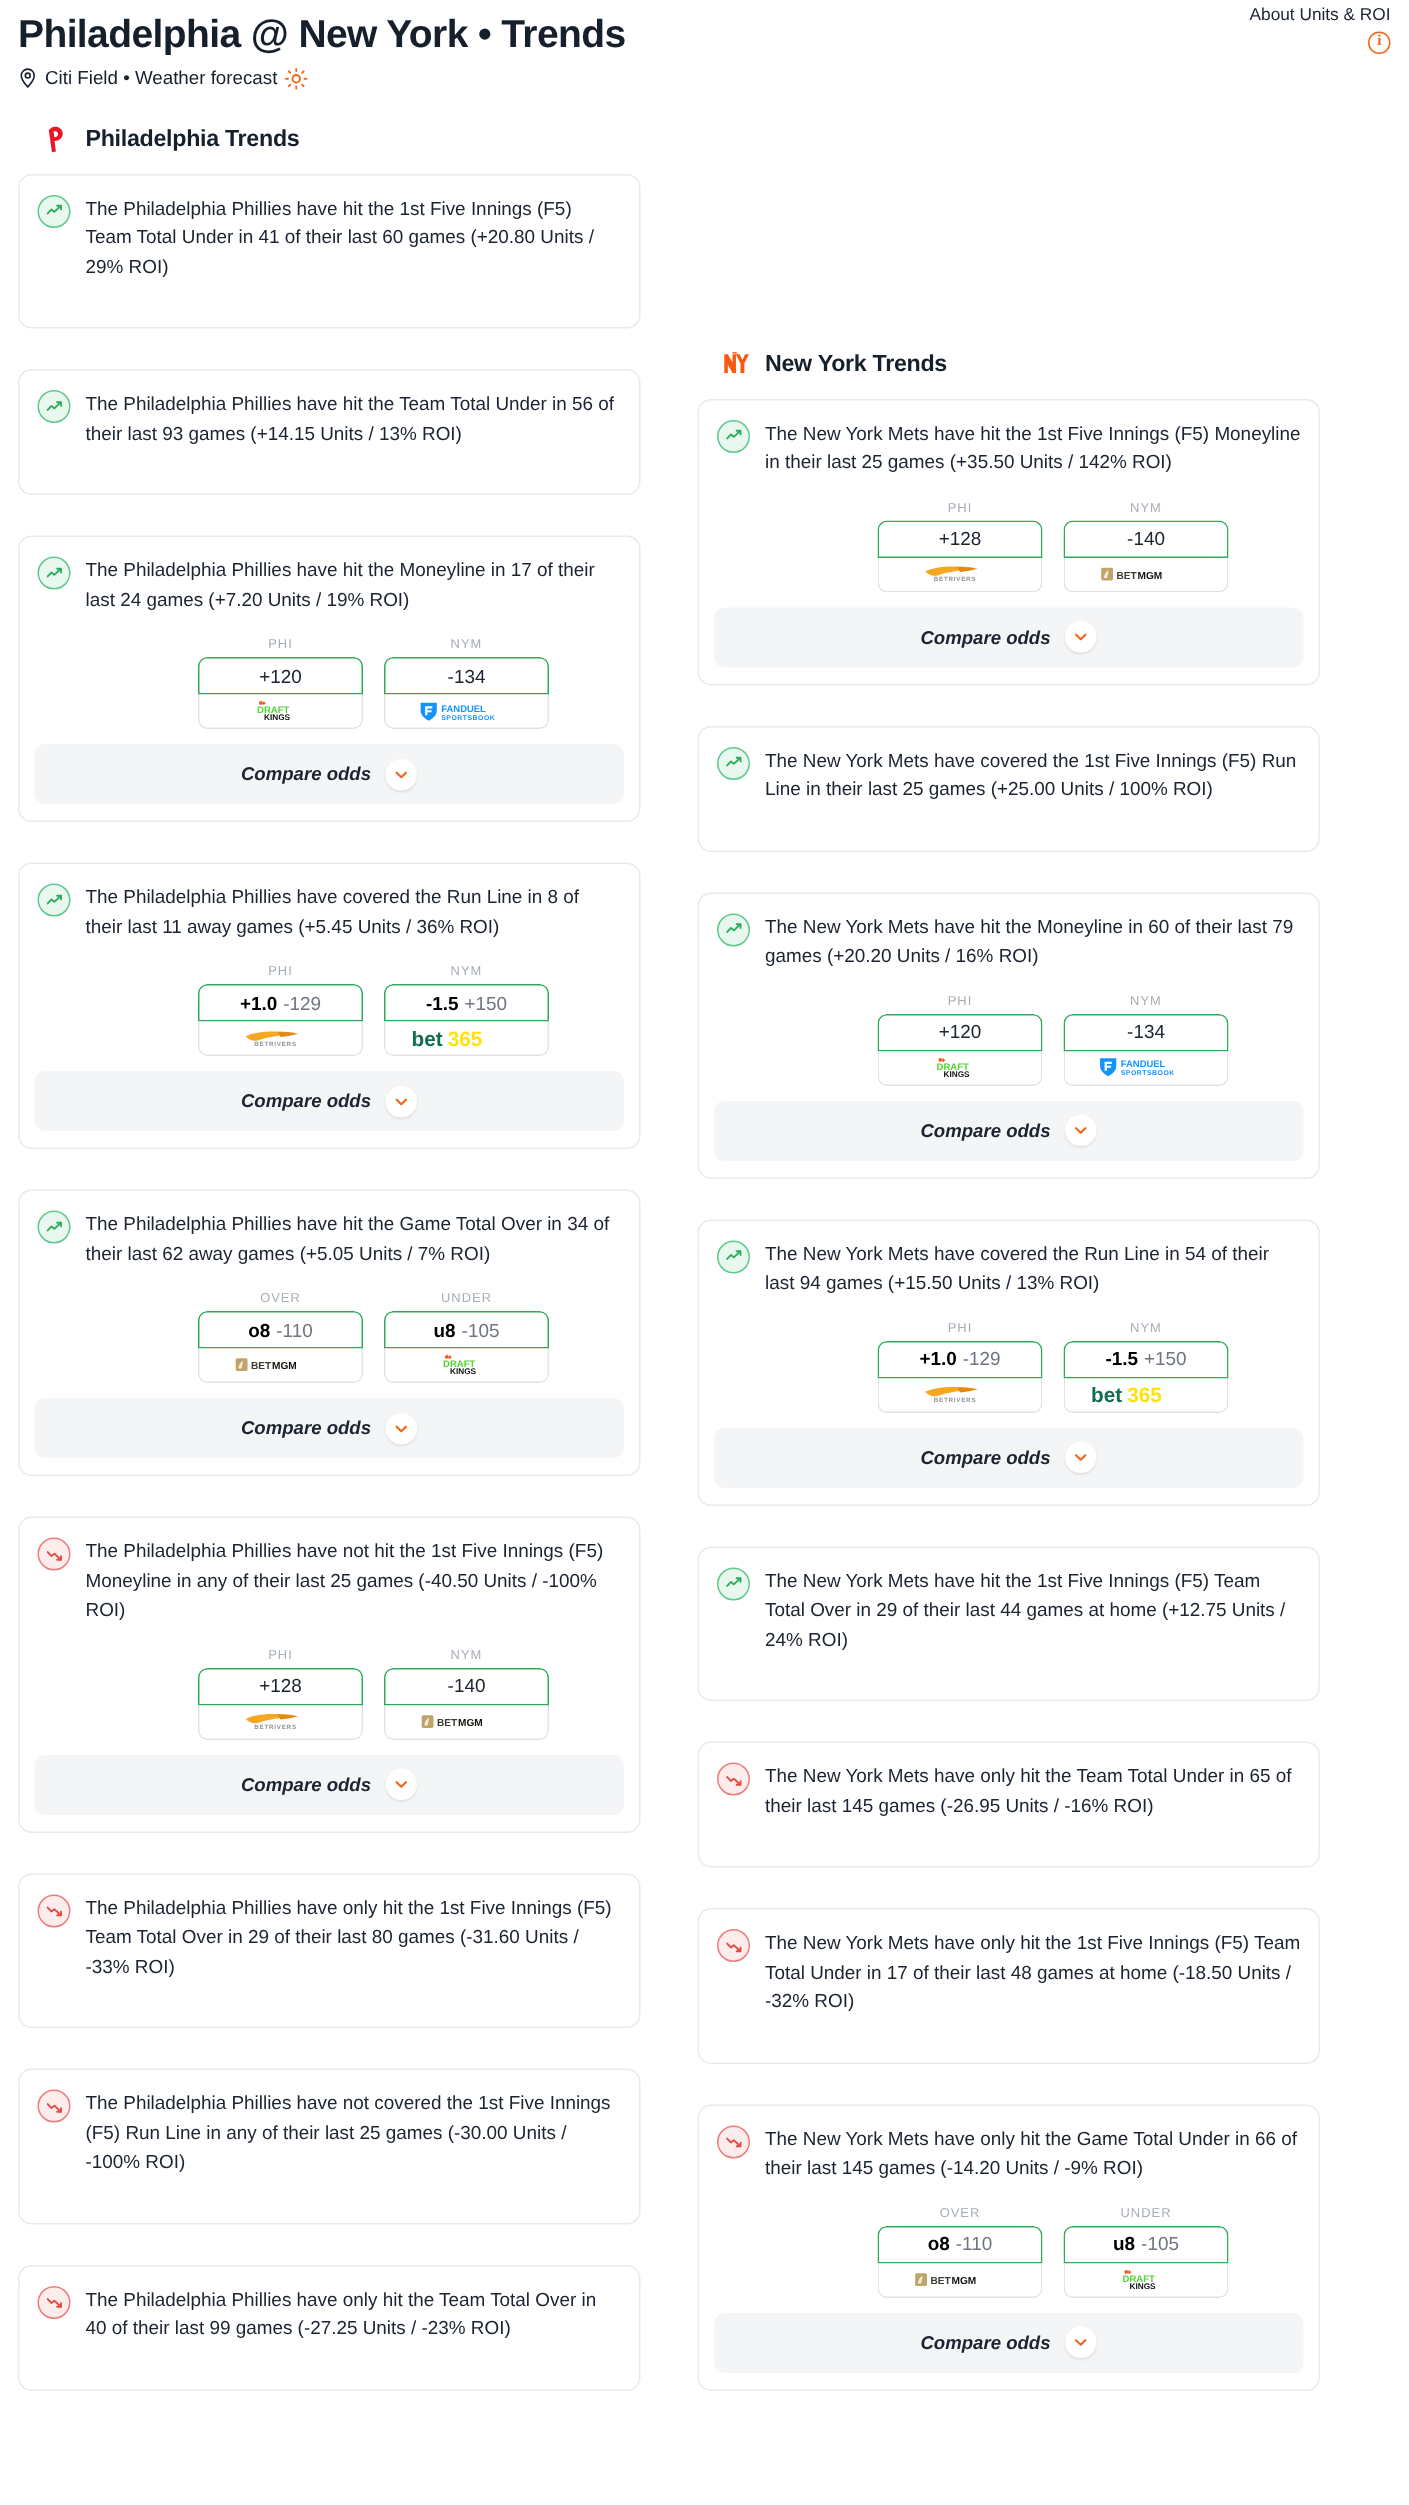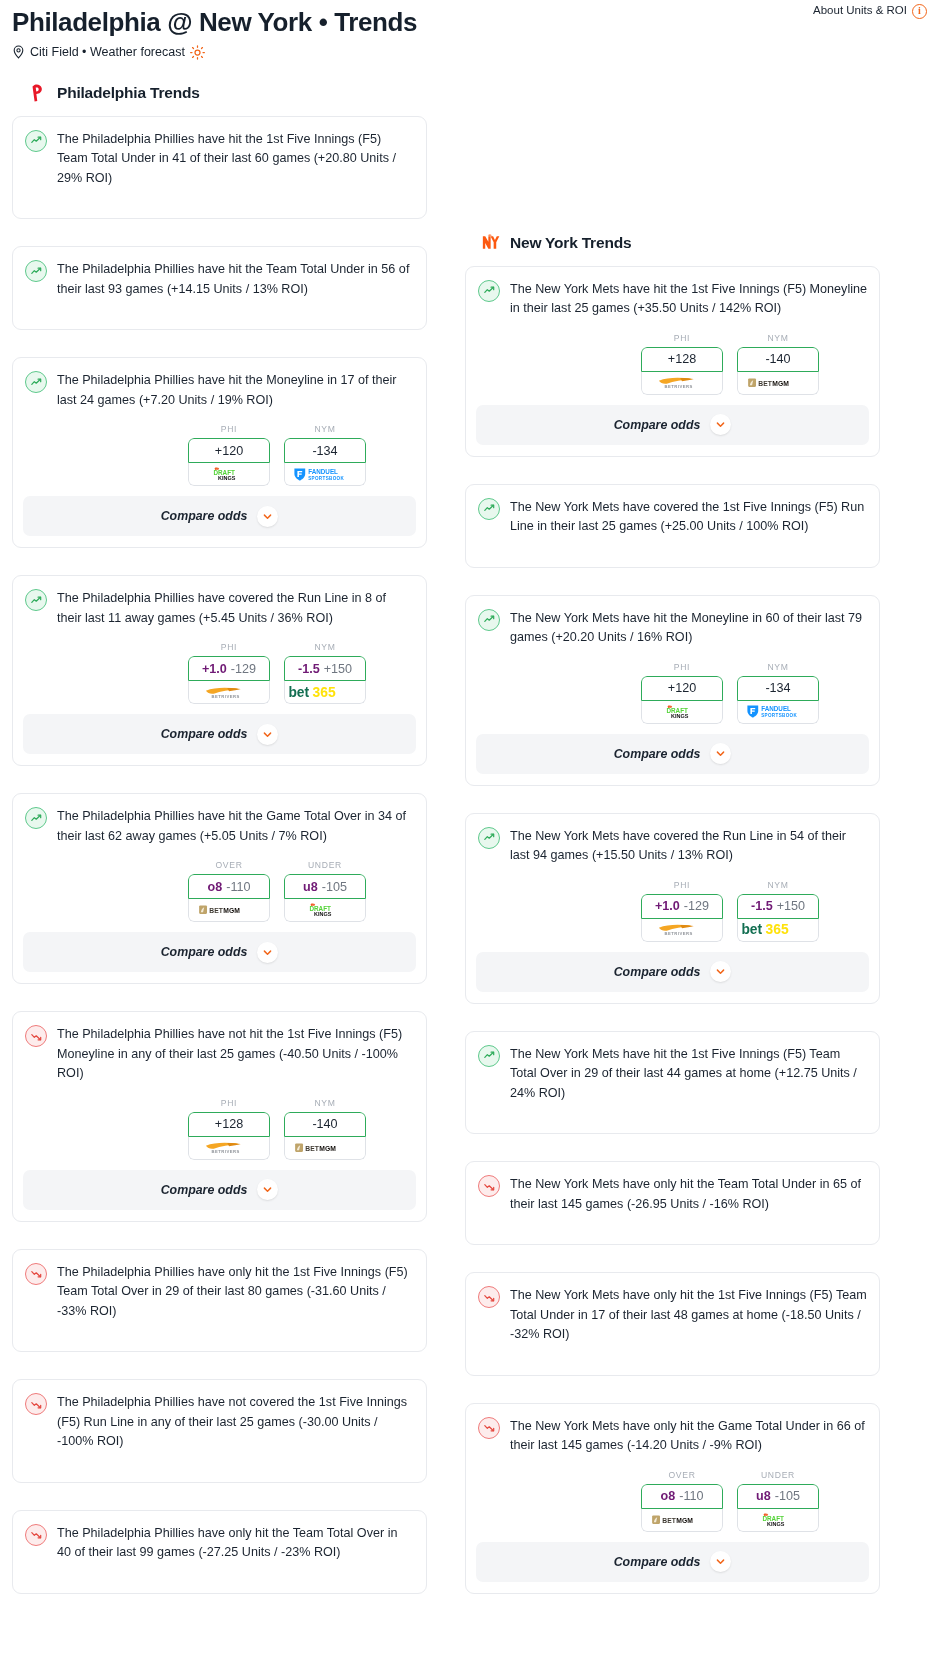--- a/index.html
+++ b/index.html
@@ -13,22 +13,22 @@
   .page { width: 939px; position: relative; padding: 0 0 20px 0; }
 
   
   .header { padding: 6px 12px 0 12px; position: relative; }
   .title {
     font-size: 26px; font-weight: 700; letter-spacing: -0.4px;
     color: #16202c; line-height: 1.25;
   }
   .about {
     position: absolute; right: 12px; top: 4px;
-    display: flex; align-items: flex-start; gap: 5px;
-    font-size: 11.5px; color: #1b2430; font-weight: 400;
+    display: flex; align-items: flex-end; gap: 5px;
+    font-size: 11.5px; color: #1b2430; font-weight: 400; flex-direction: column;
   }
   .info-icon {
     width: 15px; height: 15px; border-radius: 50%;
     border: 1.4px solid #f2661a; color: #f2661a;
     font-size: 10px; font-weight: 700; line-height: 12px;
     text-align: center; font-family: "Liberation Serif", serif;
     display: inline-block;
   }
   .venue {
     display: flex; align-items: center; gap: 5px;
@@ -64,32 +64,32 @@
   }
   .trend-icon.up { background: #e8f8ee; border: 1px solid #5ec98c; }
   .trend-icon.down { background: #fdecec; border: 1px solid #ef7b7b; }
   .trend-text {
     font-size: 12.6px; line-height: 1.55; color: #1b2430; padding-top: 1px;
   }
   .card-pad { height: 28px; }
 
   
   .odds-wrap { display: flex; justify-content: flex-end; gap: 14px; margin-top: 14px; padding-right: 48px; }
-  .odds-col { width: 82px; }
+  .odds-col { width: 110px; }
   .odds-label {
     font-size: 8.6px; color: #a7adb6; letter-spacing: 0.7px;
     text-align: center; margin-bottom: 4px; font-weight: 500;
   }
   .odds-box { border-radius: 6px; overflow: hidden; }
   .odds-price {
     border: 1.3px solid #2eab5a; border-radius: 6px 6px 0 0;
     height: 25px; display: flex; align-items: center; justify-content: center;
     gap: 4px; background: #fff;
   }
-  .odds-price .ln { font-size: 12.6px; font-weight: 700; color: #701a75; }
+  .odds-price .ln { font-size: 12.6px; font-weight: 700; color: #000000; }
   .odds-price .pr { font-size: 12.6px; color: #6f7680; font-weight: 400; }
   .odds-price .single { font-size: 12.6px; color: #1b2430; font-weight: 400; }
   .odds-book {
     border: 1px solid #dfe2e7; border-top: 0; border-radius: 0 0 6px 6px;
     height: 23px; display: flex; align-items: center; justify-content: center;
     background: #fff;
   }
 
   
   .bk { display: flex; align-items: center; justify-content: center; height: 100%; }

